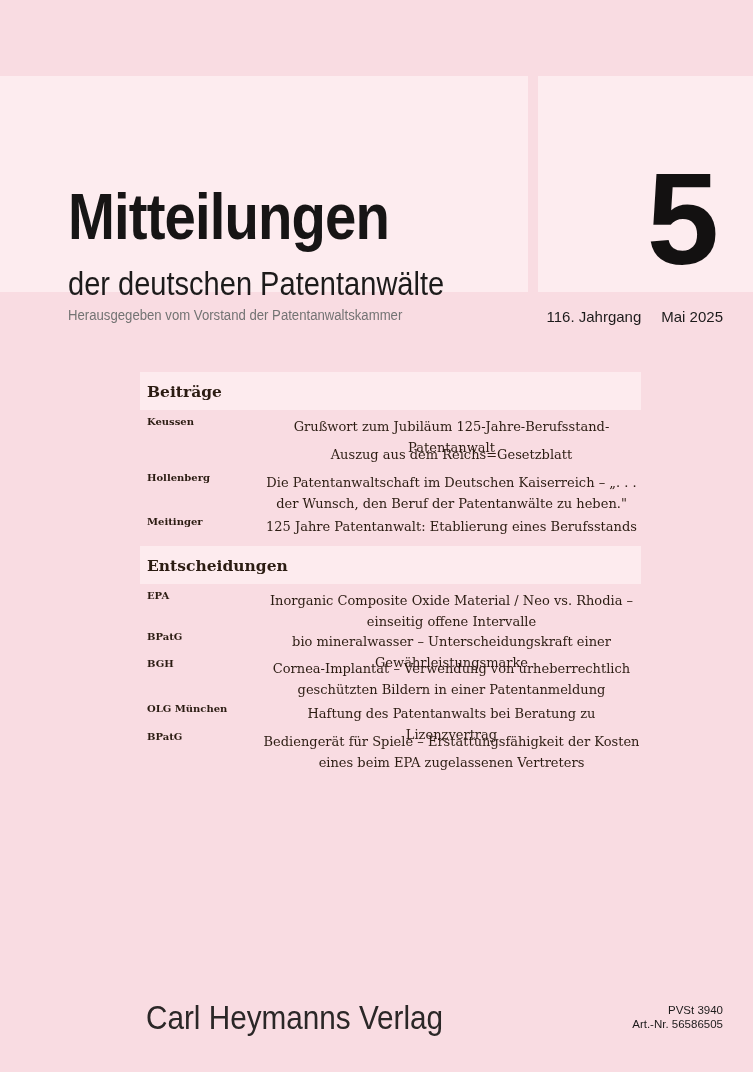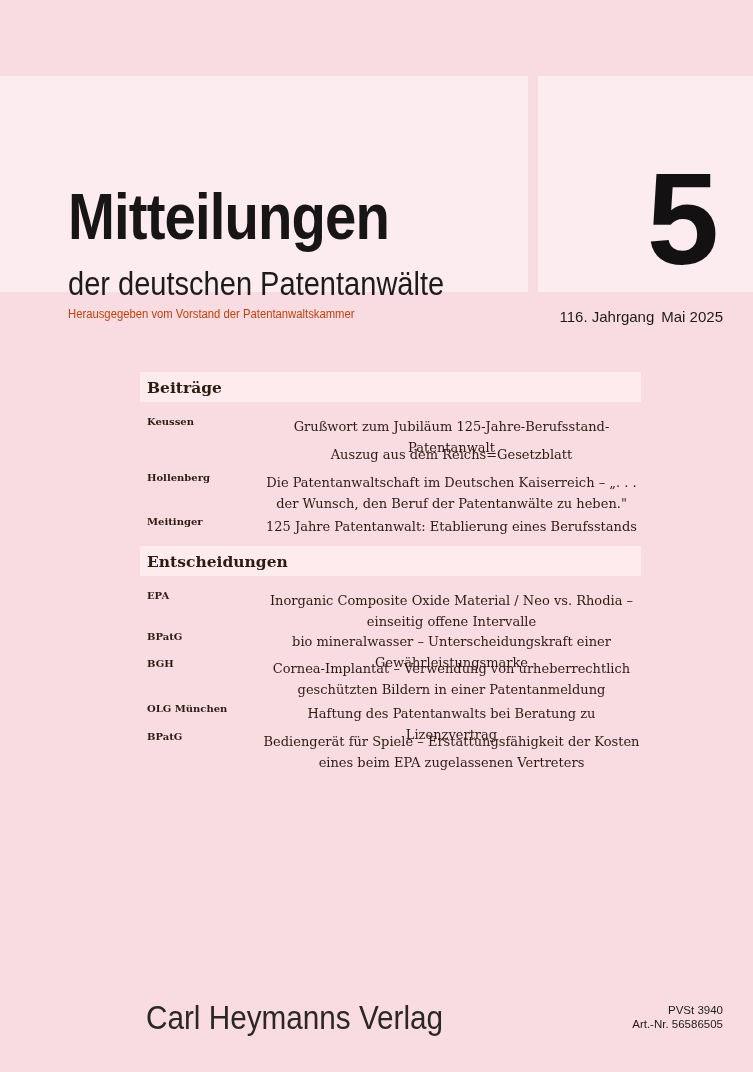--- a/index.html
+++ b/index.html
@@ -30,54 +30,54 @@
     position: absolute; left: 68px; top: 106px;
     font-size: 64px; font-weight: bold; letter-spacing: -1px;
     color: #171515; line-height: 1.1;
   }
   .journal-subtitle {
     position: absolute; left: 68px; top: 190px;
     font-size: 33px; font-weight: normal; color: #1d1b1b; line-height: 1.1;
   }
   .publisher-line {
     position: absolute; left: 68px; top: 231px;
-    font-size: 12px; color: #c2410c;
+    font-size: 14px; color: #737373;
   }
   .publisher-line .cond { transform: scaleX(0.94); }
 
   .issue-number {
     position: absolute; right: 36px; top: 78px;
     font-size: 130px; line-height: 1; font-weight: bold;
     color: #131111; letter-spacing: -2px;
   }
   .issue-meta {
     position: absolute; right: 30px; top: 232px;
     font-size: 15px; color: #1d1b1b;
-    display: flex; gap: 7px; white-space: nowrap;
+    display: flex; gap: 20px; white-space: nowrap;
   }
 
   
   .frak { font-family: "DejaVu Serif", serif; color: #2b1c12; }
 
   .cover-headline {
     position: absolute; left: 140px; top: 276px; width: 501px;
     text-align: center; white-space: nowrap;
   }
   .cover-headline .inner {
     display: inline-block; transform: scaleX(0.86); transform-origin: 50% 0;
     font-size: 24.5px; font-weight: bold;
   }
 
   .toc-title {
     position: absolute; left: 147px; top: 337px;
     font-size: 17px; font-weight: bold; margin-top: 41px;
   }
 
   .section-band {
-    position: absolute; left: 140px; width: 501px; height: 30px;
+    position: absolute; left: 140px; width: 501px; height: 38px;
     background: #fdebee;
     display: flex; align-items: center;
   }
   .section-band .label {
     padding-left: 7px; font-size: 15.5px; font-weight: bold;
   }
   .band-beitraege      { top: 372px; }
   .band-entscheidungen { top: 546px; }
 
   .toc-row { position: absolute; left: 147px; width: 494px; }

